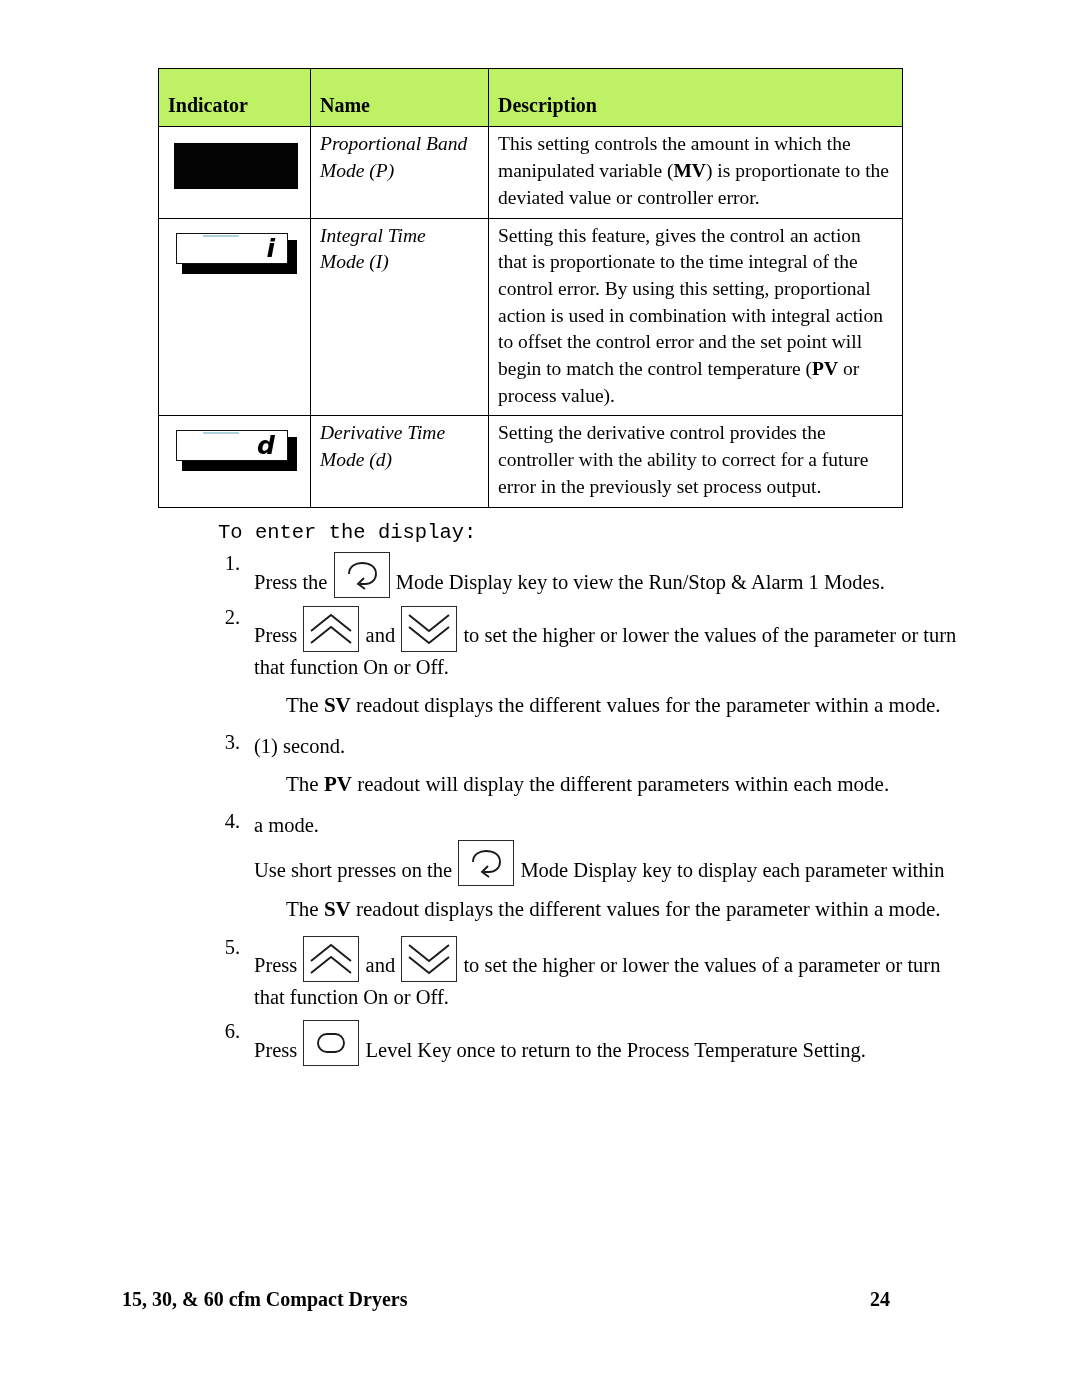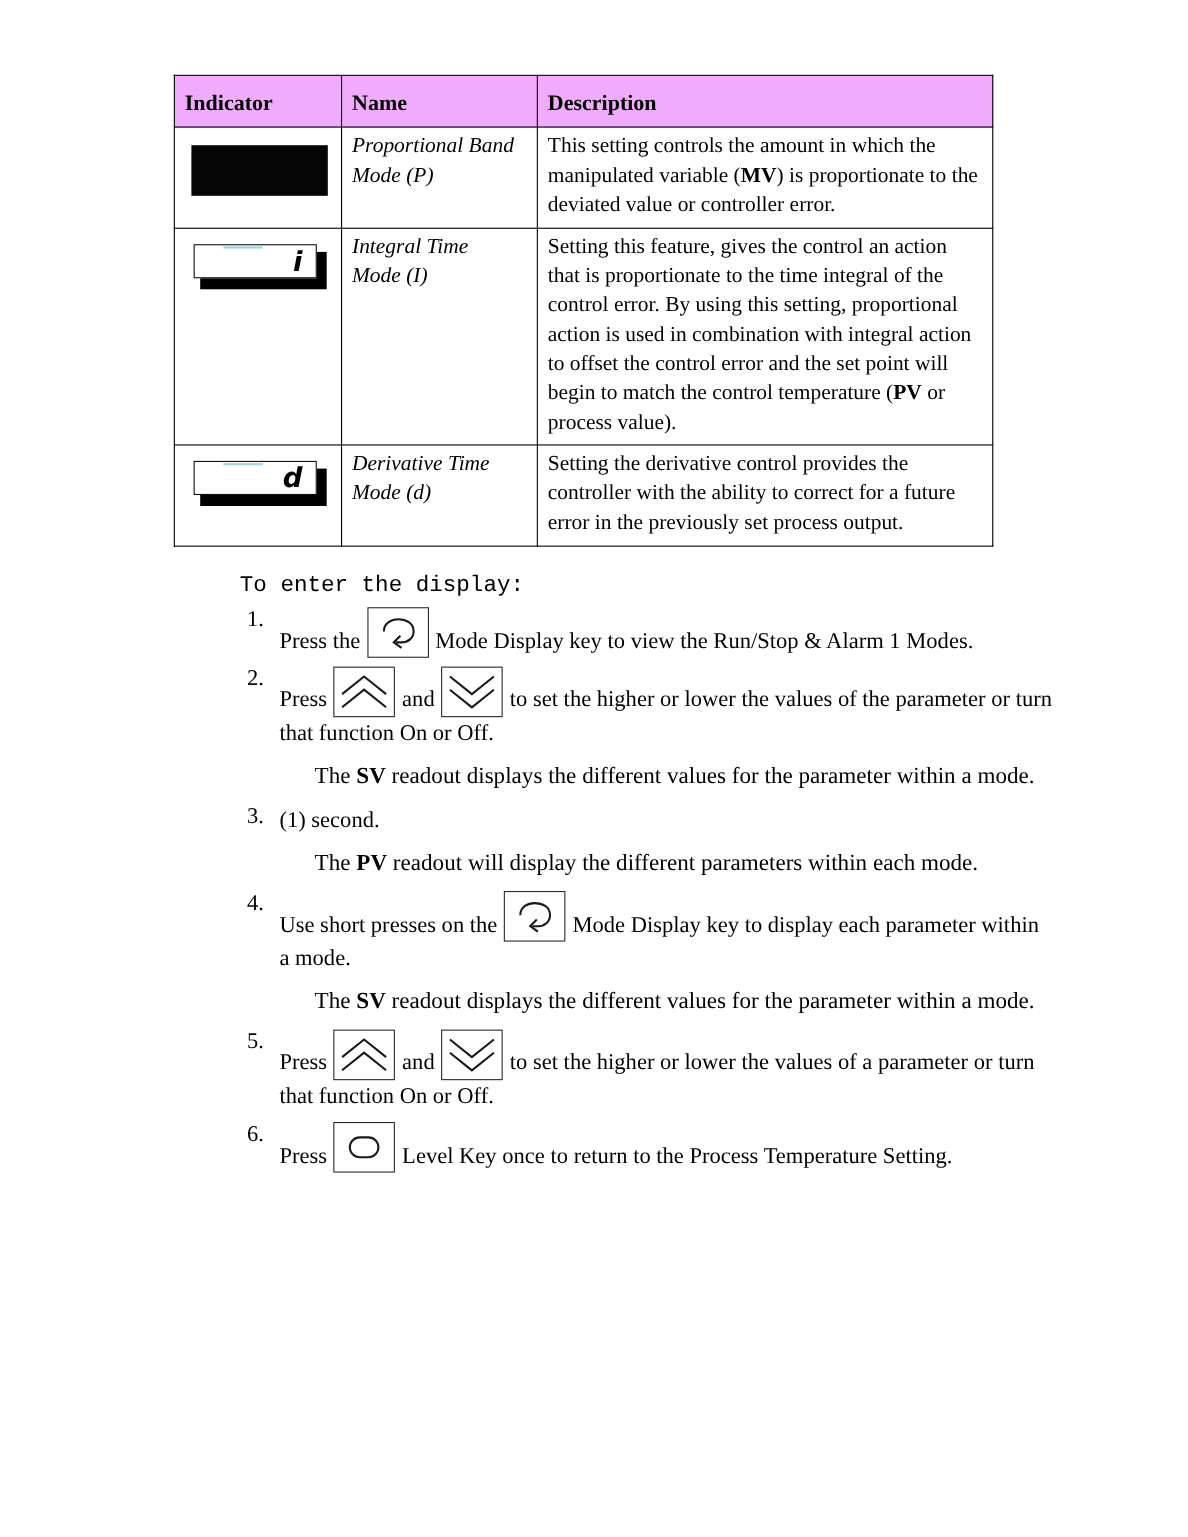--- a/index.html
+++ b/index.html
@@ -36,24 +36,24 @@
     line-height: 1.37;
   }
   .param-table td, .param-table th {
     border: 1.3px solid #000000;
     vertical-align: top;
     padding: 4px 8px 6px 9px;
     text-align: left;
     font-weight: normal;
   }
   .param-table thead th {
-    background: #f0abfc;
+    background: #bef264;
     font-weight: bold;
     font-size: 20px;
-    padding-top: 12px;
+    padding-top: 23px;
     padding-bottom: 7px;
   }
   .col-ind { width: 152px; }
   .col-name { width: 178px; }
   .col-desc { width: 414px; }
 
   .cell-desc { padding-left: 10px; }
   .cell-name { padding-left: 10px; font-style: italic; }
 
   .row-partial td { height: 30px; }
@@ -306,25 +306,25 @@
       <div class="step-body">
         <span class="inline-line">(1) second.</span>
       </div>
     </div>
 
     <div class="note"><span>The </span><b>PV</b><span> readout will display the different parameters within each mode.</span></div>
 
     <div class="step">
       <div class="step-num">4.</div>
       <div class="step-body">
+        <span class="inline-line">a mode.</span>
         <span class="inline-line"><span>Use short presses on the</span>&nbsp;<span class="keyicon"><svg width="54" height="44" viewBox="0 0 54 44">
                 <path d="M14 21 C14 13, 21 10, 27 10 C34 10, 41 13, 41 21 C41 27, 36 31, 30 31 L25 31" fill="none" stroke="#1a1a1a" stroke-width="1.9"></path>
                 <path d="M29 25 L23 31 L30 36" fill="none" stroke="#1a1a1a" stroke-width="1.9" stroke-linejoin="miter"></path>
               </svg></span>&nbsp;<span>Mode Display key to display each parameter within</span></span>
-        <span class="inline-line">a mode.</span>
       </div>
     </div>
 
     <div class="note"><span>The </span><b>SV</b><span> readout displays the different values for the parameter within a mode.</span></div>
 
     <div class="step">
       <div class="step-num">5.</div>
       <div class="step-body">
         <span class="inline-line"><span>Press</span>&nbsp;<span class="keyicon tall"><svg width="54" height="44" viewBox="0 0 54 44">
                 <path d="M7 24 L27 8 L47 24" fill="none" stroke="#1a1a1a" stroke-width="1.9"></path>
@@ -343,14 +343,18 @@
       <div class="step-num">6.</div>
       <div class="step-body">
         <span class="inline-line"><span>Press</span>&nbsp;<span class="keyicon"><svg width="54" height="44" viewBox="0 0 54 44">
                 <rect x="14" y="13" width="26" height="18" rx="9" ry="9" fill="none" stroke="#1a1a1a" stroke-width="1.9"></rect>
               </svg></span>&nbsp;<span>Level Key once to return to the Process Temperature Setting.</span></span>
       </div>
     </div>
 
   </div>
 
+  <div class="footer">
+    <div>15, 30, &amp; 60 cfm Compact Dryers</div>
+    <div class="fnum">24</div>
+  </div>
 
 </div>
 
 </body></html>

